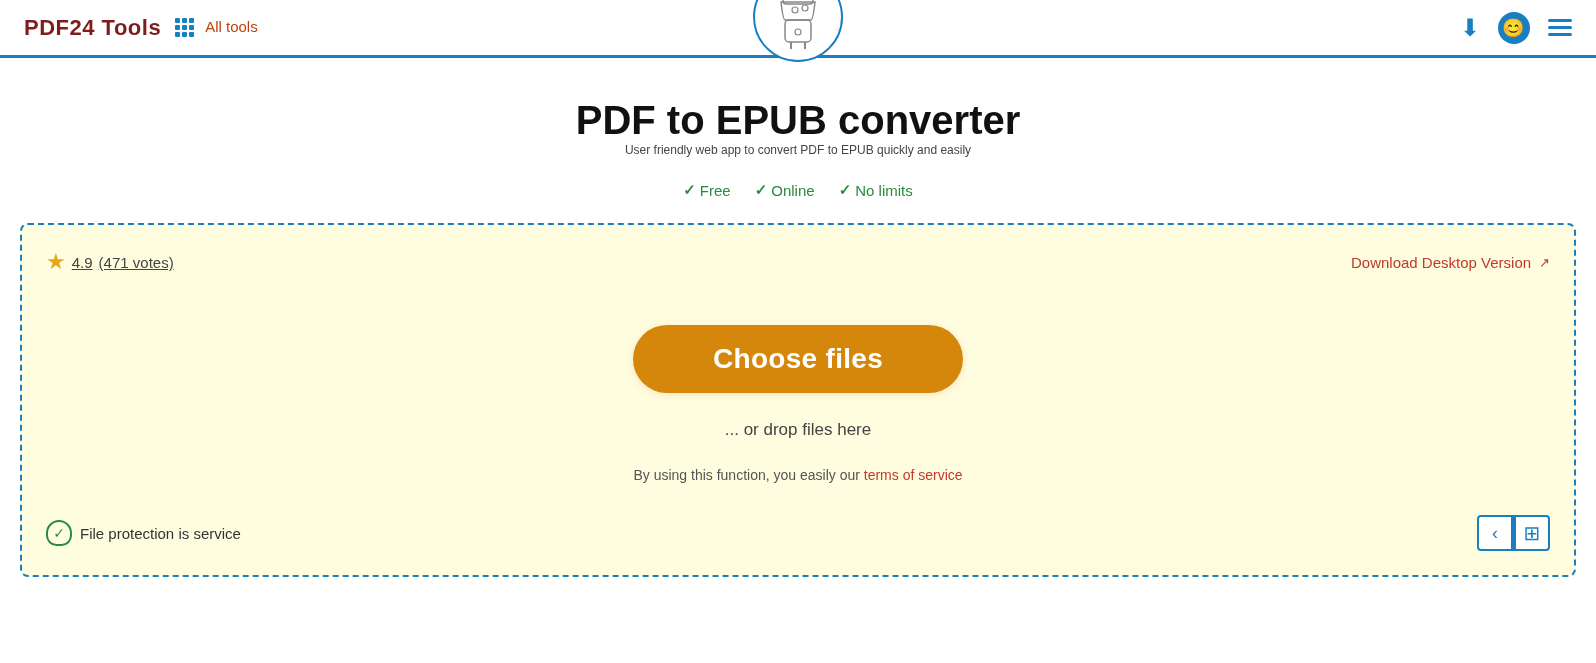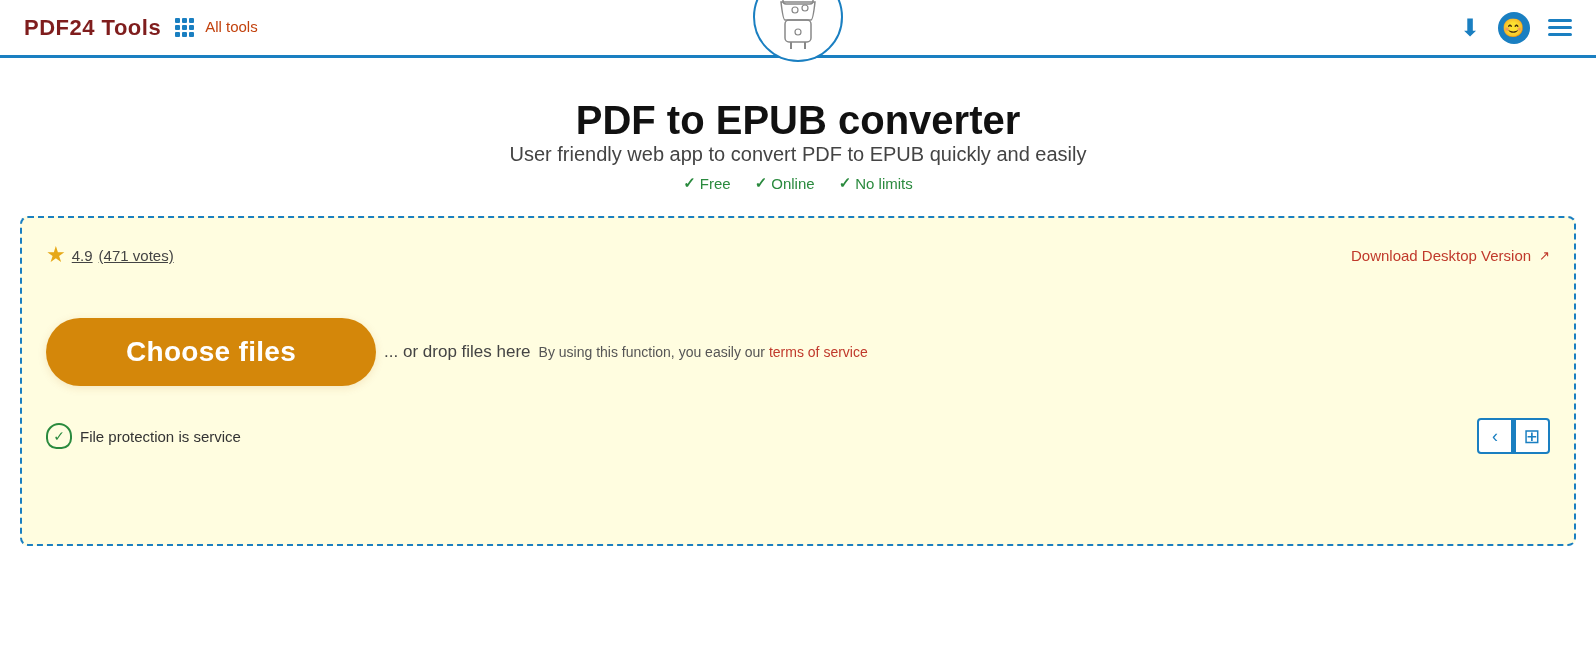--- a/index.html
+++ b/index.html
@@ -123,24 +123,24 @@
       padding: 40px 20px 0;
     }
     .page-title {
       font-size: 40px;
       font-weight: 900;
       color: #111;
       text-align: center;
       margin-bottom: 0;
     }
     .page-subtitle {
-      font-size: 20px;
+      font-size: 12px;
       color: #444;
       text-align: center;
-      margin-bottom: 8px;
+      margin-bottom: 24px;
     }
     .features-row {
       display: flex;
       gap: 24px;
       color: #2a8a3e;
       font-size: 15px;
       margin-bottom: 24px;
     }
     .feature-item {
       display: flex;
@@ -189,23 +189,23 @@
       cursor: pointer;
       display: flex;
       align-items: center;
       gap: 8px;
     }
     .external-link-icon {
       font-size: 13px;
     }
     .drop-zone-center {
       display: flex;
-      flex-direction: row;
-      align-items: center;
-      gap: 8px;
+      flex-direction: column;
+      align-items: center;
+      gap: 27px;
       padding-top: 10px;
     }
     .choose-files-btn {
       background: #d4870a;
       color: #fff;
       font-size: 28px;
       font-weight: 900;
       border: none;
       border-radius: 50px;
       padding: 18px 80px;

